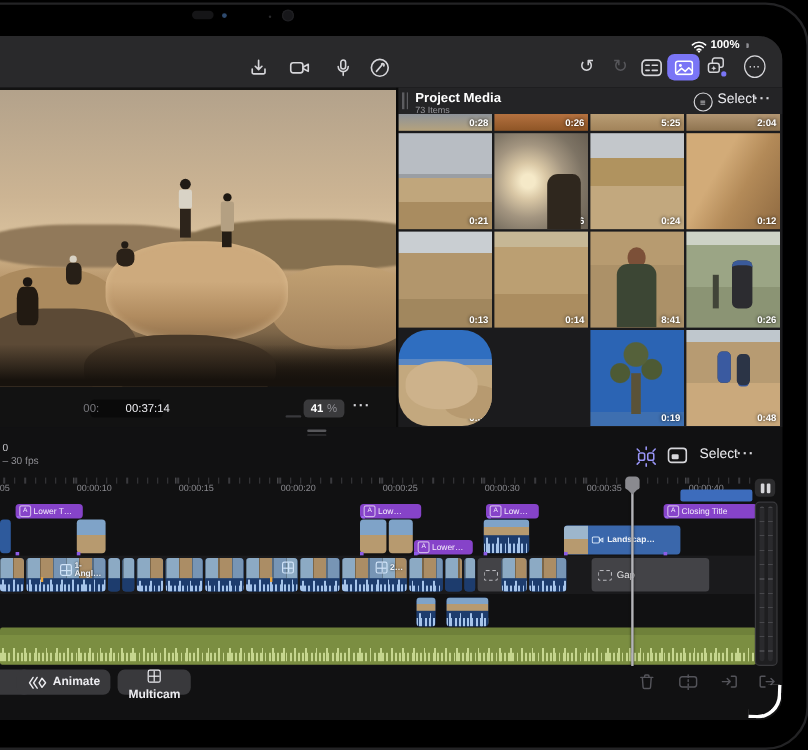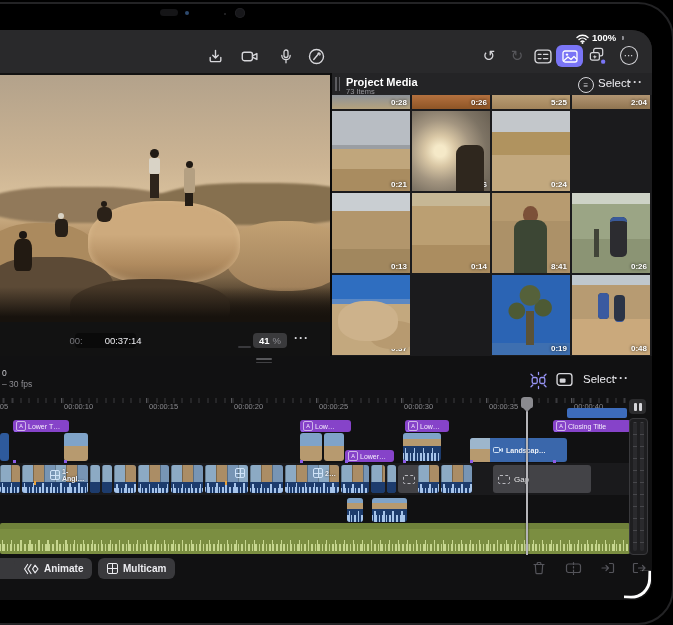--- a/index.html
+++ b/index.html
@@ -43,21 +43,21 @@
   .t-sunset::after{content:"";position:absolute;right:6px;bottom:0;width:28px;height:46px;background:#2f271e;border-radius:9px 7px 0 0;}
   .t-hill{background:linear-gradient(180deg,#c3c7cb 0 26%,#b0935f 26% 55%,#c2a87e 55%);}
   .t-rockface{background:linear-gradient(120deg,#d2ab78 0 35%,#b38a58 60%,#8f6a41);}
   .t-rocks1{background:linear-gradient(180deg,#c9ced2 0 22%,#b2966c 22% 70%,#a1875e 70%);}
   .t-rocks2{background:linear-gradient(180deg,#c6b795 0 16%,#bb9f72 16% 65%,#ab8d60 65%);}
   .t-woman{background:linear-gradient(180deg,#b79b70 0 35%,#ac9168 35%);}
   .t-woman::before{content:"";position:absolute;left:31px;top:13px;width:15px;height:17px;background:#7c5038;border-radius:50% 50% 45% 45%;}
   .t-woman::after{content:"";position:absolute;left:22px;top:27px;width:33px;height:53px;background:#3c4634;border-radius:9px 9px 0 0;}
   .t-trees{background:linear-gradient(180deg,#cdd2c6 0 14%,#9ba585 14% 58%,#8b9474 58%);}
   .t-trees::after{content:"";position:absolute;left:38px;top:24px;width:17px;height:40px;background:#2c2c30;border-radius:5px;box-shadow:0 9px 0 -5px #3a5a9a inset, -22px 6px 0 -6px #414438;}
-  .t-skyrocks{background:linear-gradient(180deg,#2f6ec0 0 30%,#5b88c4 30% 36%,#c3a87e 36%);}
+  .t-skyrocks{background:linear-gradient(180deg,#2f6ec0 0 30%,#5b88c4 30% 36%,#c3a87e 36%);border-radius:25px;}
   .t-skyrocks::after{content:"";position:absolute;left:6px;top:26px;width:60px;height:40px;background:#cdb28b;border-radius:45%;box-shadow:26px 14px 0 -6px #b79a70;}
   .t-fire{background:radial-gradient(circle at 50% 62%,#8a4820 0 14%,#51281138 38%,rgba(16,10,7,0) 70%),#120c09;}
   .t-fire::after{content:"";position:absolute;left:12px;top:20px;width:16px;height:30px;background:#8a5230;border-radius:6px;box-shadow:28px 2px 0 0 #9a6238,14px 26px 0 -6px #c97d2e;}
   .t-joshua{background:linear-gradient(180deg,#2b64b4 0 85%,#3e6fb0 85%);}
   .t-joshua::after{content:"";position:absolute;left:16px;top:8px;width:44px;height:62px;background:
      radial-gradient(circle at 50% 20%,#55613a 0 18%,rgba(0,0,0,0) 20%),
      radial-gradient(circle at 20% 45%,#4d5a34 0 16%,rgba(0,0,0,0) 18%),
      radial-gradient(circle at 80% 40%,#4d5a34 0 16%,rgba(0,0,0,0) 18%),
      linear-gradient(#5a5238,#5a5238) 50% 100%/8px 34px no-repeat;}
   .t-hikers{background:linear-gradient(180deg,#bfc7cd 0 12%,#b79b72 12% 55%,#caa97c 55%);}
@@ -269,20 +269,23 @@
 
     <div class="thumb t-pano" style="left:0;top:38px;">
         <span class="dur">0:21</span>
       </div>
     <div class="thumb t-sunset" style="left:80px;top:38px;">
         <span class="dur">0:26</span>
       </div>
     <div class="thumb t-hill" style="left:160px;top:38px;">
         <span class="dur">0:24</span>
       </div>
+    <div class="thumb t-rockface" style="left:240px;top:38px;">
+        <span class="dur">0:12</span>
+      </div>
 
     <div class="thumb t-rocks1" style="left:0;top:120px;">
         <span class="dur">0:13</span>
       </div>
     <div class="thumb t-rocks2" style="left:80px;top:120px;">
         <span class="dur">0:14</span>
       </div>
     <div class="thumb t-woman" style="left:160px;top:120px;">
         <span class="dur">8:41</span>
       </div>
@@ -506,21 +509,21 @@
     <div id="vscrub"></div>
 
     <div class="bbtn" style="left:-16px;width:24px;"></div>
     <div class="bbtn" style="left:14px;">
       <svg width="16" height="12" viewBox="0 0 16 12" style="stroke:#ececf0;fill:none;stroke-width:1.2;stroke-linecap:round;stroke-linejoin:round;">
         <path d="M4.6 1.5 1.6 6 l3 4.5 M8 1.5 5 6 l3 4.5"></path>
           <path d="M12 2.2 15 6 12 9.8 9.6 6 z"></path>
         </svg>
       <span>Animate</span>
       </div>
-    <div class="bbtn" style="left:98px;">
+    <div class="bbtn" style="left:98px;flex-direction:column;">
       <span class="mc" style="width:9px;height:9px;border-color:#ececf0;background:linear-gradient(#ececf0,#ececf0) 50% 0/1px 100% no-repeat,linear-gradient(#ececf0,#ececf0) 0 50%/100% 1px no-repeat;"></span>
       <span>Multicam</span>
       </div>
 
     <span class="dimico" style="left:531px;">
       <svg width="16" height="16" viewBox="0 0 16 16">
           <path d="M3 4.5 h10 M6.2 4.5 V3.3 a.8.8 0 0 1 .8-.8 h2 a.8.8 0 0 1 .8.8 V4.5 M4.3 4.5 l.6 8.2 a1.1 1.1 0 0 0 1.1 1 h4 a1.1 1.1 0 0 0 1.1-1 l.6-8.2"></path>
         </svg></span>
     <span class="dimico" style="left:565px;">
       <svg width="17" height="16" viewBox="0 0 17 16">

